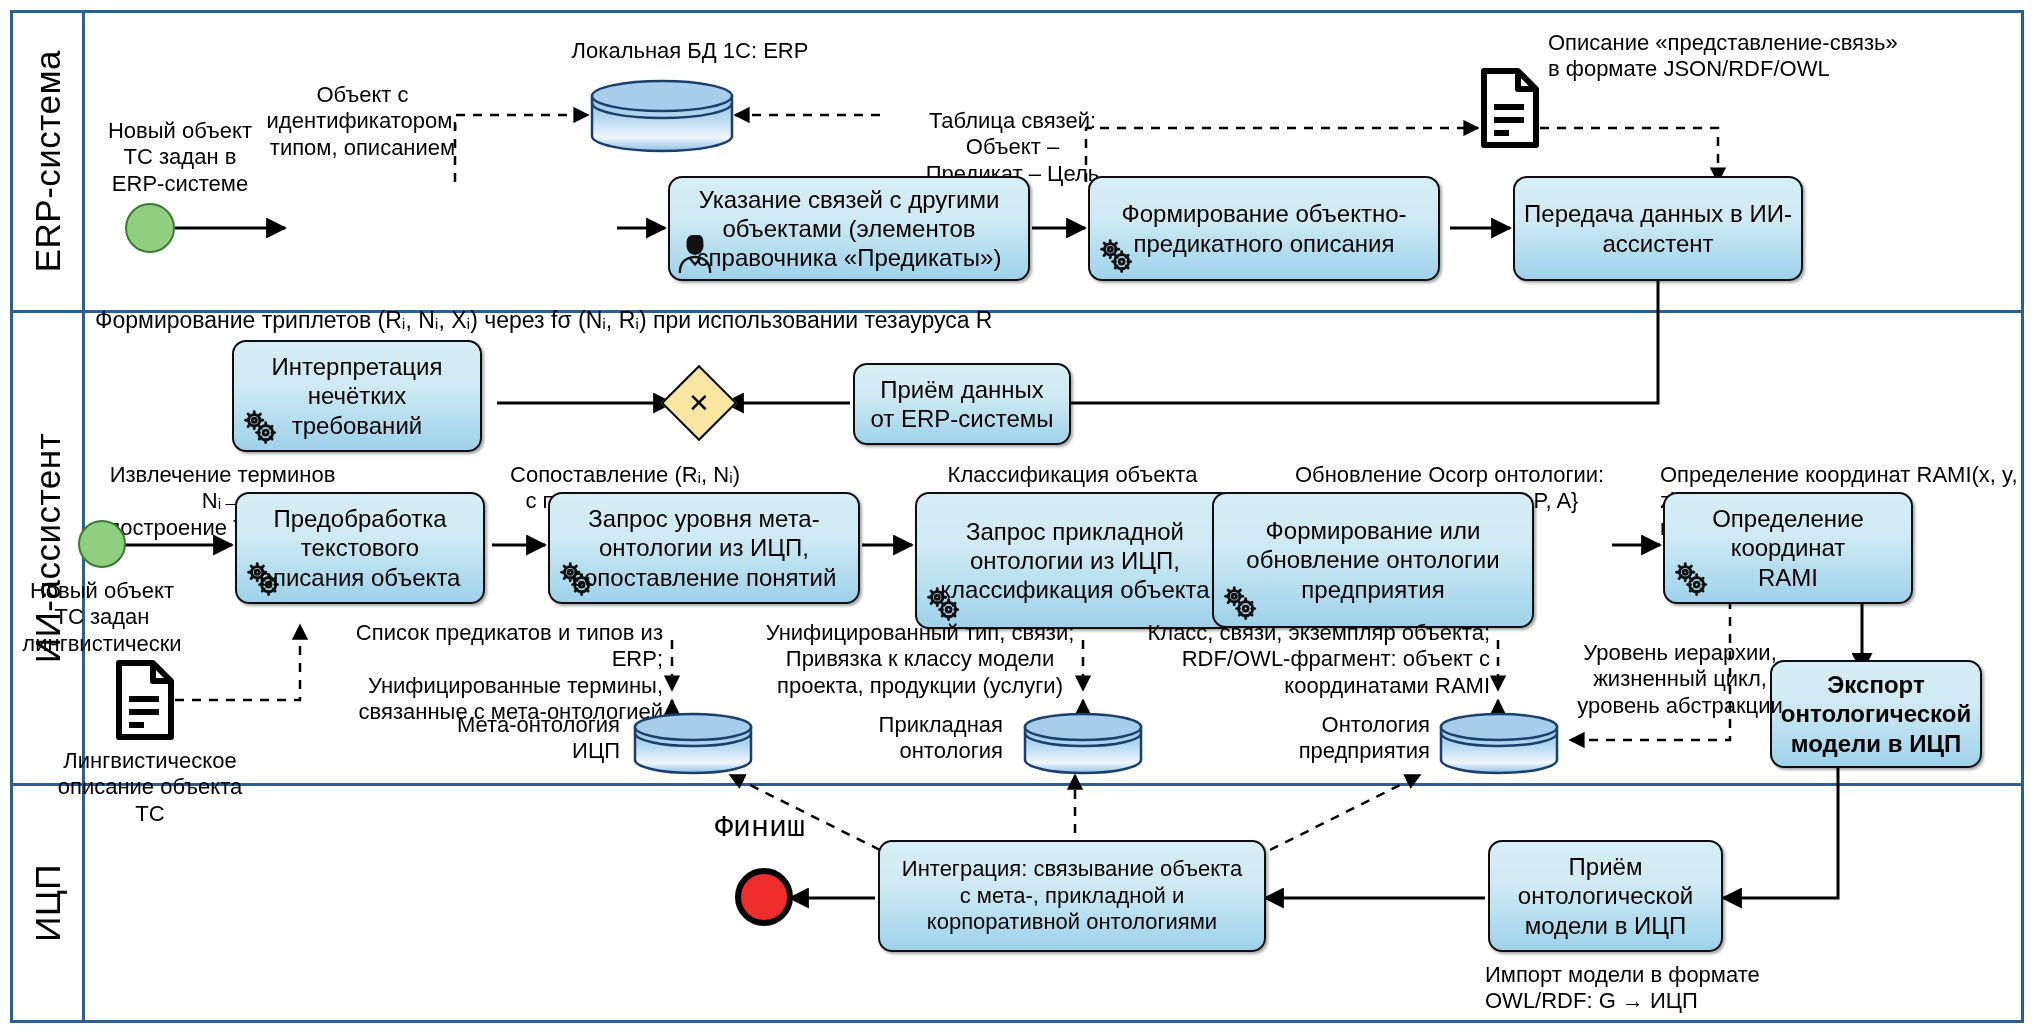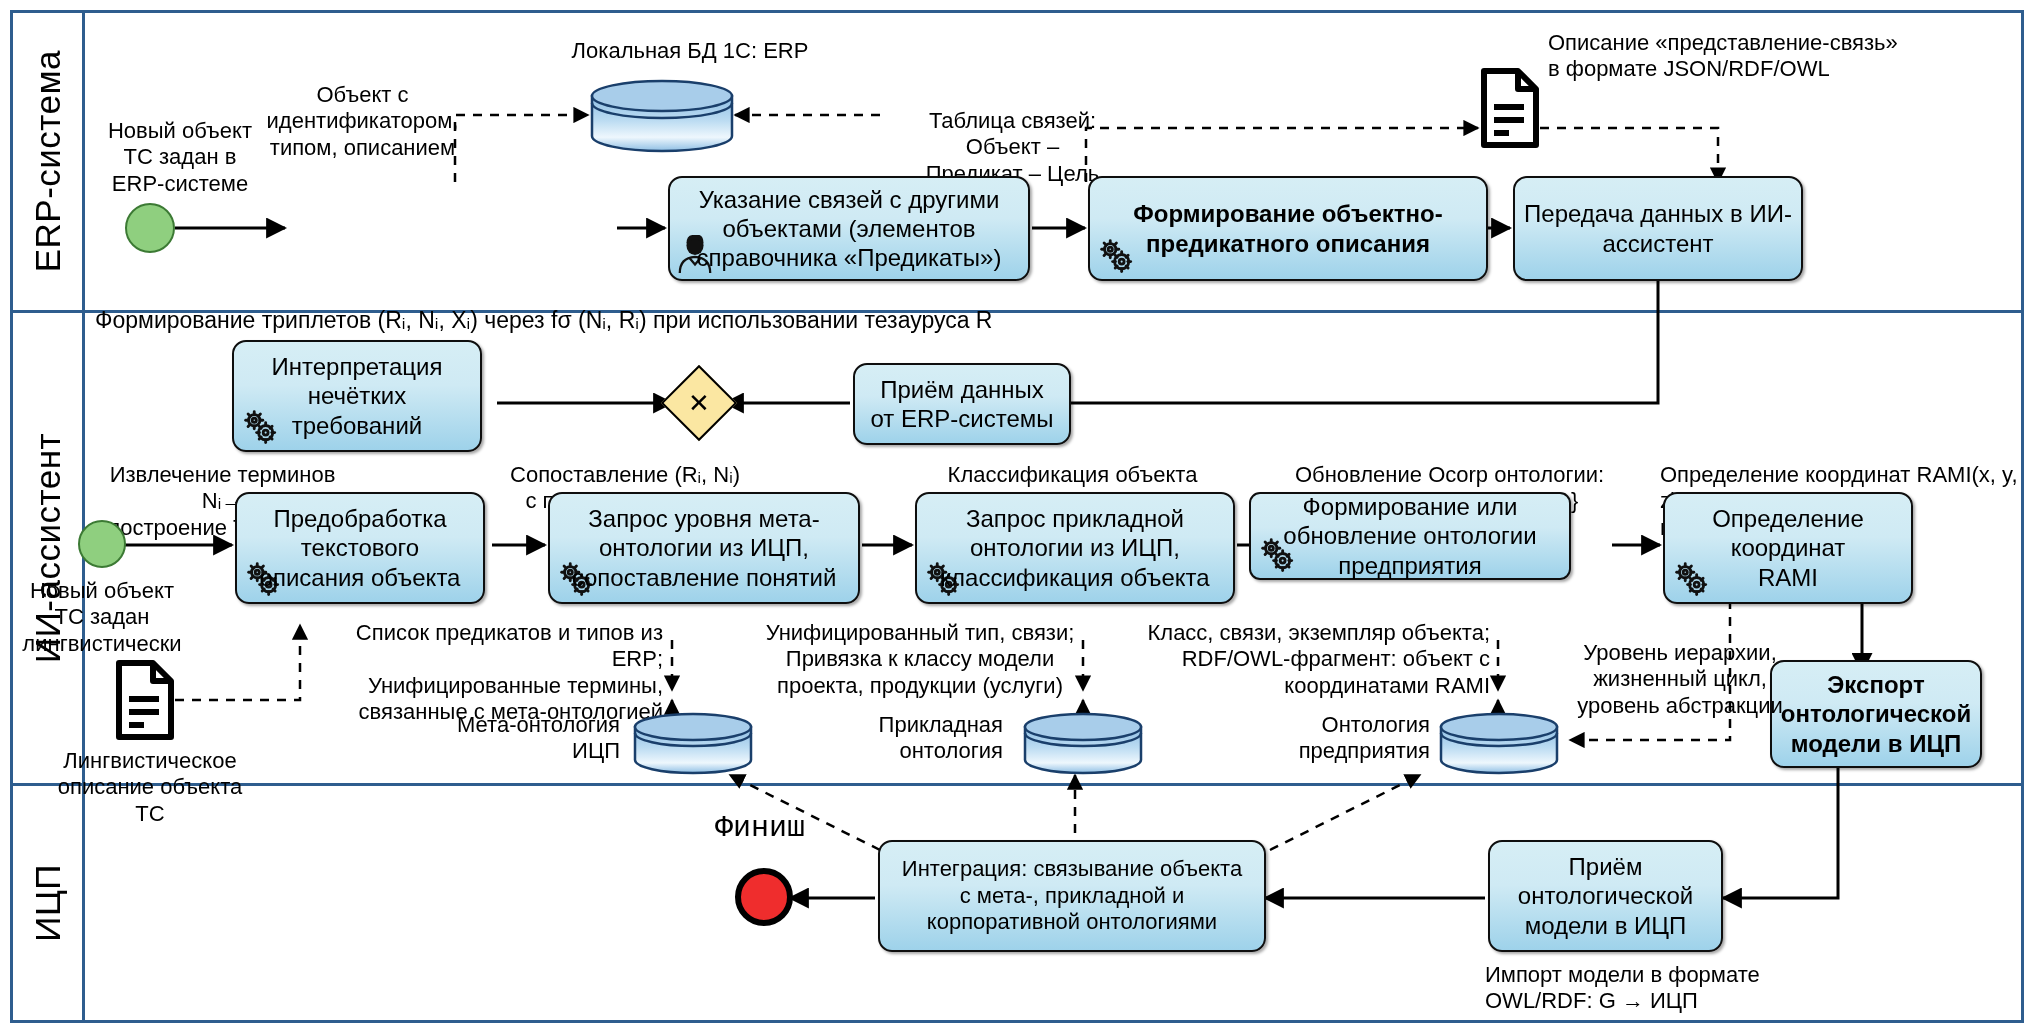--- a/index.html
+++ b/index.html
@@ -177,21 +177,21 @@
       <ellipse cx="20" cy="11" rx="9" ry="10" fill="#111"></ellipse>
       <path d="M11,9 q9,-9 18,0 q0,-11 -9,-9 q-9,-1 -9,9z" fill="#111"></path>
       <path d="M4,40 q0,-16 16,-17 q16,1 16,17" fill="none" stroke="#111" stroke-width="2.4"></path>
       <path d="M14,24 l6,7 l6,-7" fill="none" stroke="#111" stroke-width="2.4"></path>
     </svg>
     <span class="lbl">Указание связей с другими
 объектами (элементов
 справочника «Предикаты»)</span>
   </div>
 
-  <div class="task" style="left:1088px;top:176px;width:400px;height:105px;font-weight:bold;">
+  <div class="task" style="left:1088px;top:176px;width:352px;height:105px;">
     <svg class="tico" viewBox="0 0 40 40">
       <g fill="none" stroke="#111" stroke-width="3">
         <circle cx="15" cy="15" r="6"></circle>
           <circle cx="15" cy="15" r="2.2"></circle>
         <circle cx="27" cy="28" r="7.5"></circle>
           <circle cx="27" cy="28" r="2.6"></circle>
       </g>
       <g stroke="#111" stroke-width="3" stroke-linecap="round">
         <path d="M15,6 v3"></path>
           <path d="M15,21 v3"></path>
@@ -336,21 +336,21 @@
           <path d="M33.8,21.2 l-2.1,2.1"></path>
         <path d="M20.2,34.8 l2.1,-2.1"></path>
           <path d="M33.8,34.8 l-2.1,-2.1"></path>
       </g>
     </svg>
     <span class="lbl">Запрос уровня мета-
 онтологии из ИЦП,
 сопоставление понятий</span>
   </div>
 
-  <div class="task" style="left:915px;top:492px;width:320px;height:112px;justify-content:center;">
+  <div class="task" style="left:915px;top:492px;width:320px;height:137px;justify-content:center;">
     <svg class="tico" viewBox="0 0 40 40">
       <g fill="none" stroke="#111" stroke-width="3">
         <circle cx="15" cy="15" r="6"></circle>
           <circle cx="15" cy="15" r="2.2"></circle>
         <circle cx="27" cy="28" r="7.5"></circle>
           <circle cx="27" cy="28" r="2.6"></circle>
       </g>
       <g stroke="#111" stroke-width="3" stroke-linecap="round">
         <path d="M15,6 v3"></path>
           <path d="M15,21 v3"></path>
@@ -367,21 +367,21 @@
           <path d="M33.8,21.2 l-2.1,2.1"></path>
         <path d="M20.2,34.8 l2.1,-2.1"></path>
           <path d="M33.8,34.8 l-2.1,-2.1"></path>
       </g>
     </svg>
     <span class="lbl">Запрос прикладной
 онтологии из ИЦП,
 классификация объекта</span>
   </div>
 
-  <div class="task" style="left:1249px;top:492px;width:322px;height:88px;border-radius:11px;">
+  <div class="task" style="left:1212px;top:492px;width:322px;height:136px;">
     <svg class="tico" viewBox="0 0 40 40">
       <g fill="none" stroke="#111" stroke-width="3">
         <circle cx="15" cy="15" r="6"></circle>
           <circle cx="15" cy="15" r="2.2"></circle>
         <circle cx="27" cy="28" r="7.5"></circle>
           <circle cx="27" cy="28" r="2.6"></circle>
       </g>
       <g stroke="#111" stroke-width="3" stroke-linecap="round">
         <path d="M15,6 v3"></path>
           <path d="M15,21 v3"></path>

